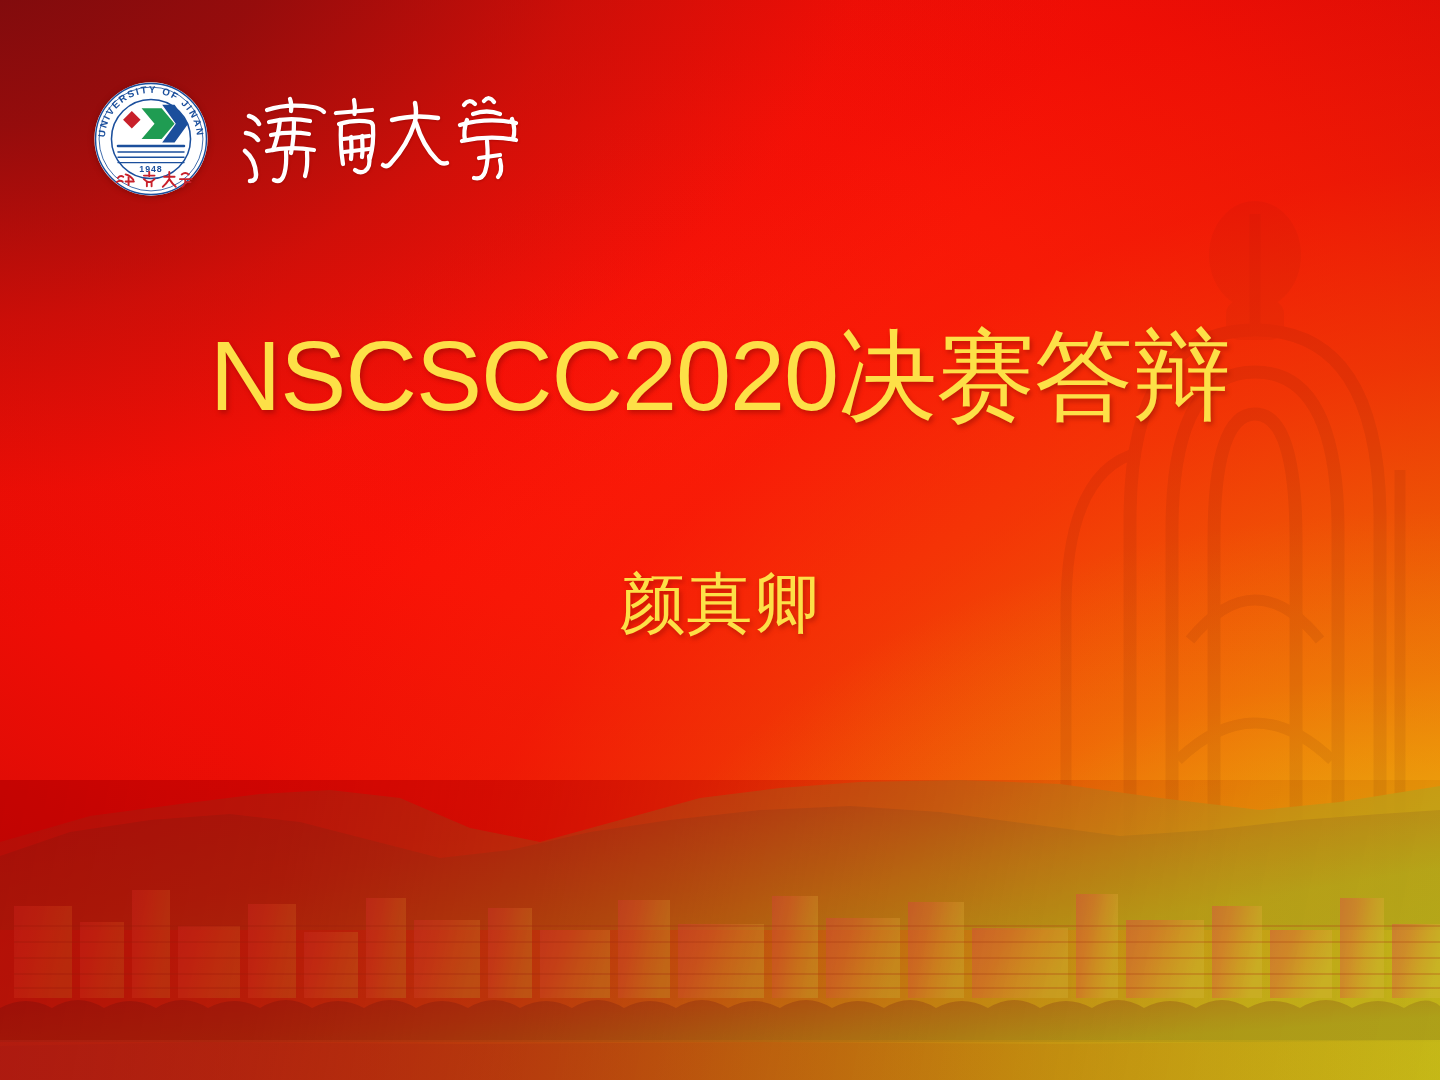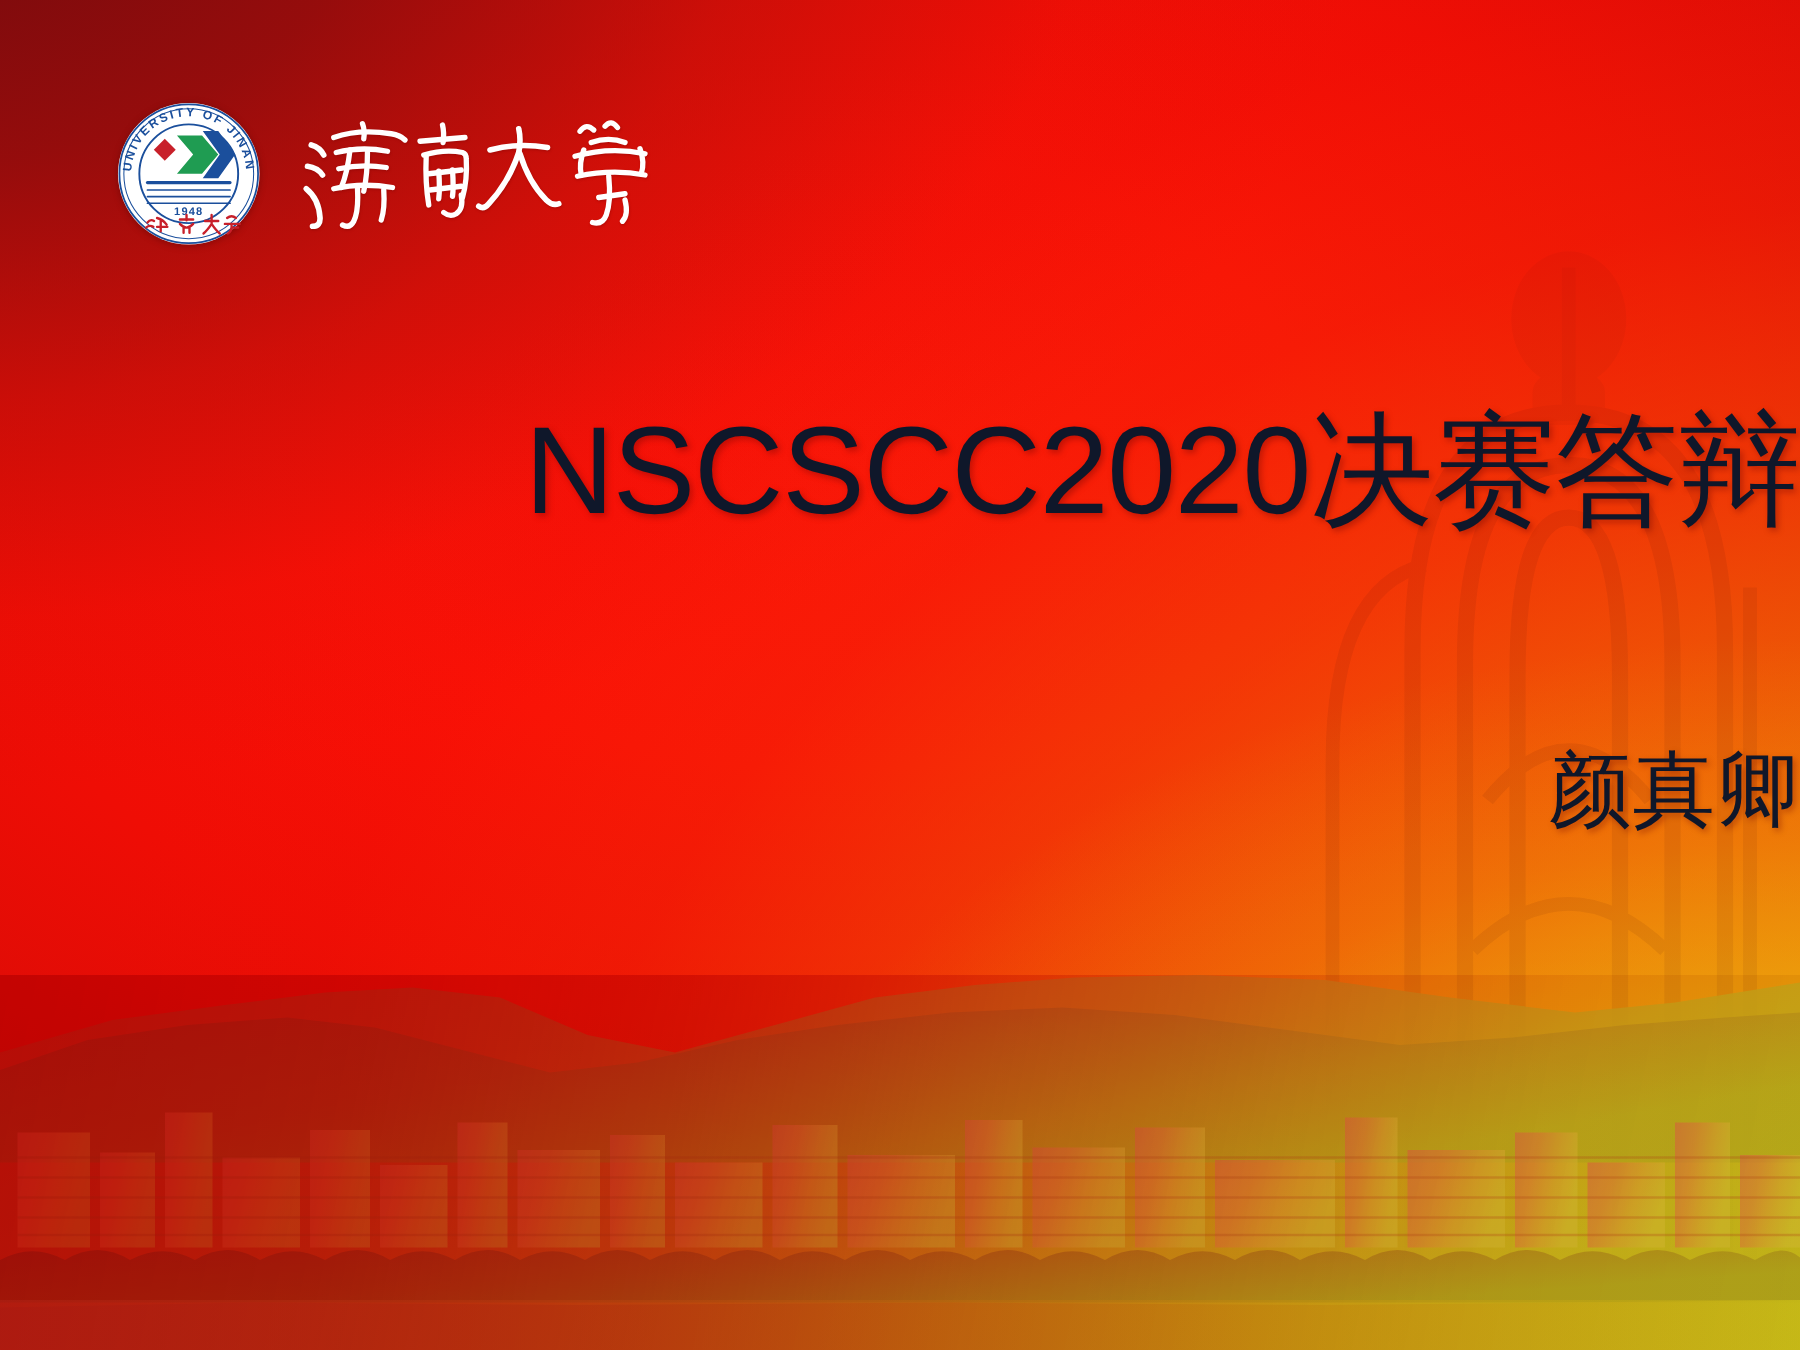--- a/index.html
+++ b/index.html
@@ -146,36 +146,36 @@
     height: 104px;
     flex: 0 0 auto;
   }
   #wordmark svg { display: block; width: 330px; height: 104px; }
 
   
   .center-text {
     position: absolute;
     left: 0;
     width: 100%;
-    text-align: right;
-    color: #0f172a;
+    text-align: center;
+    color: #fde047;
     white-space: nowrap;
     line-height: 1;
   }
 
   #title-main {
     top: 326px;
     font-size: 99px;
     font-weight: 400;
     letter-spacing: -1px;
     text-shadow: 2px 3px 5px rgba(110,4,0,0.40);
   }
 
   #team-name {
-    top: 598px;
+    top: 570px;
     font-size: 66px;
     font-weight: 400;
     letter-spacing: 1px;
     text-shadow: 2px 3px 5px rgba(110,4,0,0.38);
   }
 
   #members-line {
     top: 714px;
     font-size: 78px;
     font-weight: 400;

